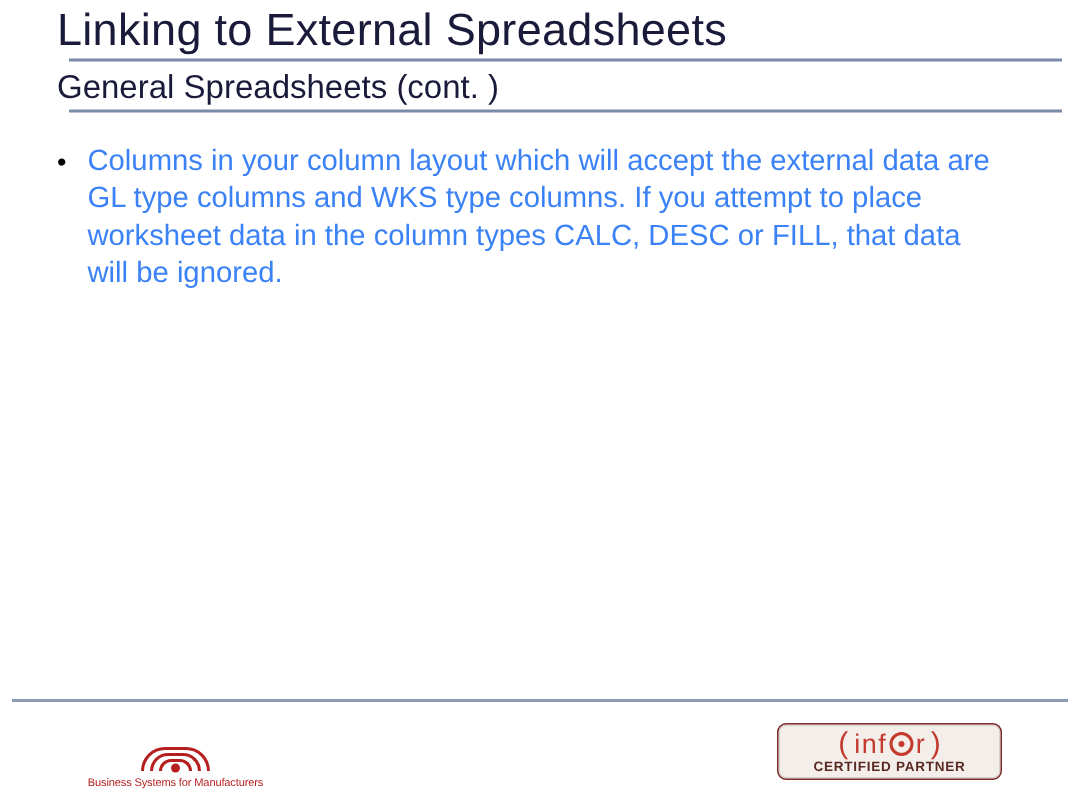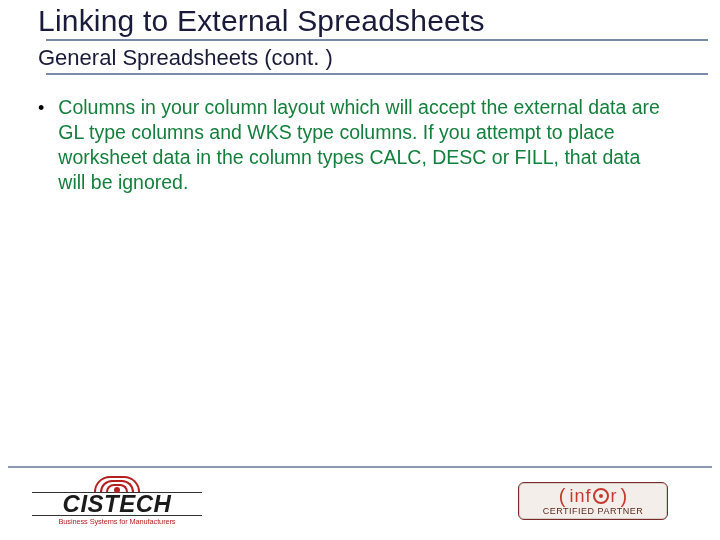--- a/index.html
+++ b/index.html
@@ -8,21 +8,21 @@
 
   .title-block { padding: 4px 0 0 38px; }
   .title-main { font-size: 30px; color: #1a1a3a; font-weight: 400; letter-spacing: 0.2px; }
   .title-rule    { height: 0; border-top: 2.5px solid #7a8aa8; margin: 1px 12px 0 8px; }
   .subtitle-rule { height: 0; border-top: 2.5px solid #7a8aa8; margin: 2px 12px 0 8px; }
   .title-sub  { font-size: 22px; color: #1a1a3a; font-weight: 400; margin-top: 4px; }
 
   .body-area  { padding: 20px 52px 0 38px; }
   .bullet-row { display: flex; align-items: flex-start; }
   .bullet-dot { font-size: 18px; line-height: 26px; margin-right: 14px; color: #000; }
-  .bullet-txt { font-size: 19.5px; line-height: 25px; color: #15803d; font-weight: 400; }
+  .bullet-txt { font-size: 19.5px; line-height: 25px; color: #3b82f6; font-weight: 400; }
 
   .footer-bar { position: absolute; left: 0; right: 0; bottom: 72px; height: 0; border-top: 2px solid #8b99b3; margin: 0 8px; }
 
   
   .cistech { position: absolute; left: 32px; bottom: 14px; width: 170px; }
   .cistech-arc { position: relative; width: 56px; height: 20px; margin: 0 auto; }
   .cistech-arc .arc { position: absolute; border: 2px solid #b61f1f; border-bottom: none; border-radius: 60px 60px 0 0; left: 50%; transform: translateX(-50%); }
   .arc.a1 { width: 46px; height: 16px; top: 2px; }
   .arc.a2 { width: 34px; height: 12px; top: 6px; }
   .arc.a3 { width: 22px; height: 8px;  top: 10px; }
@@ -31,21 +31,21 @@
   .cistech-tag  { font-family: Arial, sans-serif; font-size: 7.4px; font-weight: 400; color: #b61f1f; text-align: center; letter-spacing: -0.1px; margin-top: 1px; }
 
   
   .infor { position: absolute; right: 52px; bottom: 20px; width: 150px; border: 1px solid #7a2a2a; border-radius: 6px; background: #f3eeea; padding: 4px 0 3px; box-shadow: inset 0 0 0 1px #d7cfc8; }
   .infor-logo-row { display: flex; align-items: center; justify-content: center; gap: 1px; }
   .inf-lt { font-family: Arial, sans-serif; font-size: 18px; font-weight: 400; color: #c43a2f; line-height: 18px; }
   .inf-o  { width: 16px; height: 16px; border: 2px solid #c43a2f; border-radius: 50%; position: relative; margin: 0 1px; }
   .inf-o::after { content:""; position:absolute; left:50%; top:50%; width:4px; height:4px; background:#c43a2f; border-radius:50%; transform:translate(-50%,-50%);}
   .inf-brL, .inf-brR { font-family: Arial, sans-serif; font-size: 20px; color:#c43a2f; line-height:18px; font-weight:400; }
   .inf-brL { margin-right: 3px;} .inf-brR { margin-left: 3px;}
-  .infor-sub { font-family: Arial, sans-serif; font-size: 9px; font-weight: 400; color: #5a2a22; text-align: center; letter-spacing: 0.5px; margin-top: 1px; }
+  .infor-sub { font-family: Arial, sans-serif; font-size: 9px; font-weight: 700; color: #5a2a22; text-align: center; letter-spacing: 0.5px; margin-top: 1px; }
 </style>
 </head>
 <body>
 
 <div class="slide">
 
   <div class="title-block">
     <div class="title-main">Linking to External Spreadsheets</div>
     <div class="title-rule"></div>
     <div class="title-sub">General Spreadsheets (cont. )</div>
@@ -61,21 +61,20 @@
 
   <div class="footer-bar"></div>
 
   <div class="cistech">
     <div class="cistech-arc">
       <div class="arc a1"></div>
         <div class="arc a2"></div>
         <div class="arc a3"></div>
         <div class="dot"></div>
     </div>
-    <div class="cistech-word">CISTECH</div>
     <div class="cistech-tag">Business Systems for Manufacturers</div>
   </div>
 
   <div class="infor">
     <div class="infor-logo-row">
       <span class="inf-brL">(</span>
       <span class="inf-lt">i</span>
       <span class="inf-lt">n</span>
       <span class="inf-lt">f</span>
       <span class="inf-o"></span>

